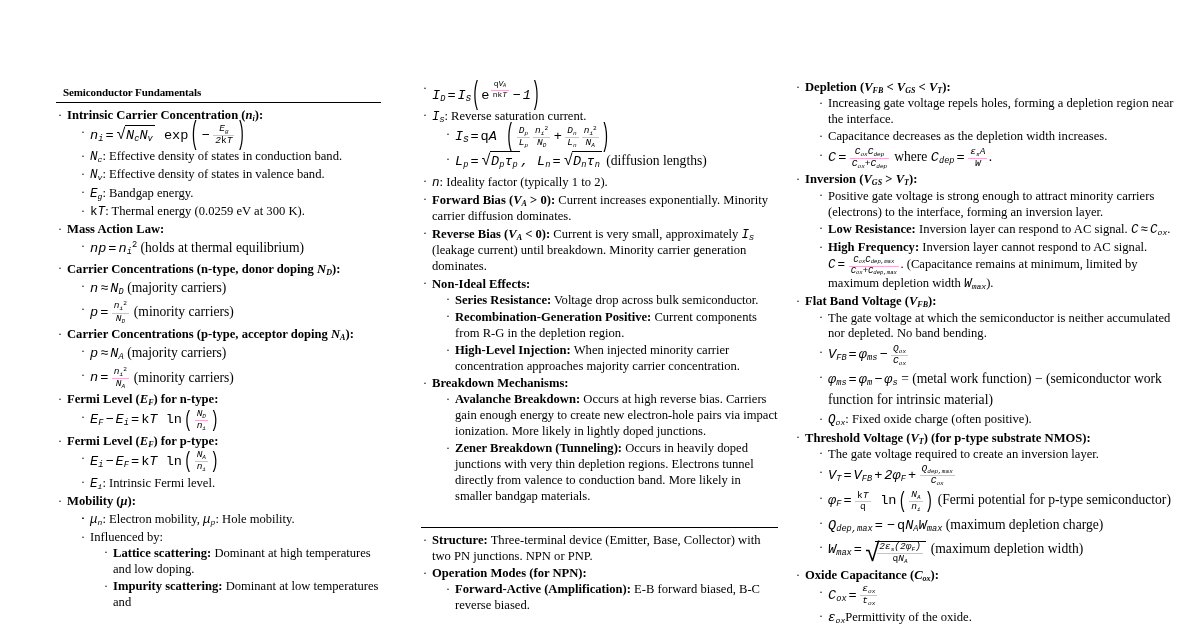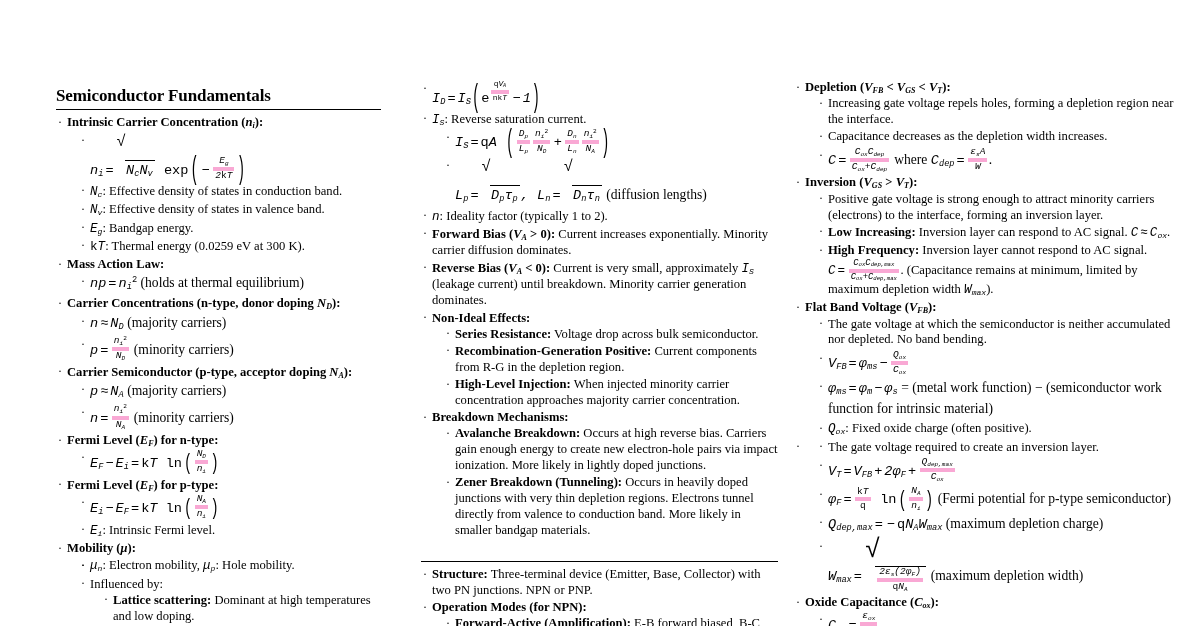--- a/index.html
+++ b/index.html
@@ -32,24 +32,24 @@
   .col {
     box-sizing: border-box;
     width: 397px;
     padding: 0 16px 0 0;
   }
   .col-1 { padding-left: 56px; }
   .col-2 { padding-left: 24px; }
   .col-3 { padding-left: 0px; }
 
   .section-title {
-    font-size: 17px;
+    font-size: 11px;
     font-weight: bold;
     letter-spacing: -0.1px;
-    margin: 0 0 2px 0;
+    margin: 0 0 2px 7px;
     line-height: 1.2;
   }
   .rule {
     border: 0;
     border-top: 1.4px solid #000;
     margin: 3px 0 5px 0;
     width: 100%;
   }
   .spacer-title { height: 86px; }
   .spacer-bjt { height: 18px; }
@@ -109,41 +109,40 @@
 
   .frac {
     display: inline-block;
     vertical-align: -0.48em;
     text-align: center;
     font-size: 0.70em;
     line-height: 1.06;
     margin: 0 1.5px;
   }
   .frac > .num { display: block; padding: 0 2px; }
-  .frac > .den { display: block; padding: 0 2px; border-top: 4px solid #f9a8d4; }
+  .frac > .den { display: block; padding: 0 2px; border-top: 1px solid #f9a8d4; }
 
   .sqrt {
     display: inline-block;
     position: relative;
     padding-left: 0.62em;
     margin: 0 1px;
   }
   .sqrt::before {
     content: "\221A";
     position: absolute;
     left: 0;
     top: -0.06em;
     font-style: normal;
     font-size: 1.16em;
   }
   .sqrt > .rad {
     display: inline-block;
     border-top: 1px solid #000;
     padding: 0 2px 0 1px;
-    margin-top: 28px;
   }
   .sqrt.tall { padding-left: 0.72em; vertical-align: -0.30em; }
   .sqrt.tall::before { font-size: 1.9em; top: -0.20em; }
 
   .paren {
     display: inline-block;
     font-style: normal;
     transform: scaleY(1.65);
     margin: 0 1px;
     vertical-align: -0.04em;
@@ -188,21 +187,21 @@
           </ul>
         </li>
 
         <li><span class="bullet">·</span><b><span>Carrier Concentrations (n-type, donor doping </span><span class="mb">N</span><sub style="font-weight:bold">D</sub><span>):</span></b>
           <ul class="lv2">
             <li class="math"><span class="bullet">·</span><span class="m">n<span class="op">≈</span>N<sub>D</sub></span> <span>(majority carriers)</span></li>
             <li class="math"><span class="bullet">·</span><span class="m">p<span class="op">=</span><span class="frac"><span class="num">n<sub>i</sub><sup class="r">2</sup></span><span class="den">N<sub>D</sub></span></span></span> <span>(minority carriers)</span></li>
           </ul>
         </li>
 
-        <li><span class="bullet">·</span><b><span>Carrier Semiconductor (p-type, acceptor doping </span><span class="mb">N</span><sub style="font-weight:bold">A</sub><span>):</span></b>
+        <li><span class="bullet">·</span><b><span>Carrier Concentrations (p-type, acceptor doping </span><span class="mb">N</span><sub style="font-weight:bold">A</sub><span>):</span></b>
           <ul class="lv2">
             <li class="math"><span class="bullet">·</span><span class="m">p<span class="op">≈</span>N<sub>A</sub></span> <span>(majority carriers)</span></li>
             <li class="math"><span class="bullet">·</span><span class="m">n<span class="op">=</span><span class="frac"><span class="num">n<sub>i</sub><sup class="r">2</sup></span><span class="den">N<sub>A</sub></span></span></span> <span>(minority carriers)</span></li>
           </ul>
         </li>
 
         <li><span class="bullet">·</span><b><span>Fermi Level (</span><span class="mb">E</span><sub style="font-weight:bold">F</sub><span>) for n-type:</span></b>
           <ul class="lv2">
             <li class="math"><span class="bullet">·</span><span class="m">E<sub>F</sub><span class="op">−</span>E<sub>i</sub><span class="op">=</span><span class="mr">k</span>T <span class="fn">ln</span><span class="paren">(</span><span class="frac"><span class="num">N<sub>D</sub></span><span class="den">n<sub>i</sub></span></span><span class="paren">)</span></span></li>
           </ul>
@@ -287,35 +286,35 @@
           <ul class="lv2">
             <li><span class="bullet">·</span><span>Increasing gate voltage repels holes, forming a depletion region near the interface.</span></li>
             <li><span class="bullet">·</span><span>Capacitance decreases as the depletion width increases.</span></li>
             <li class="math"><span class="bullet">·</span><span class="m">C<span class="op">=</span><span class="frac"><span class="num">C<sub>ox</sub>C<sub>dep</sub></span><span class="den">C<sub>ox</sub>+C<sub>dep</sub></span></span></span> <span>where</span> <span class="m">C<sub>dep</sub><span class="op">=</span><span class="frac"><span class="num">ε<sub>s</sub>A</span><span class="den">W</span></span></span><span>.</span></li>
           </ul>
         </li>
 
         <li><span class="bullet">·</span><b><span>Inversion (</span><span class="mb">V</span><sub style="font-weight:bold">GS</sub> &gt; <span class="mb">V</span><sub style="font-weight:bold">T</sub><span>):</span></b>
           <ul class="lv2">
             <li><span class="bullet">·</span><span>Positive gate voltage is strong enough to attract minority carriers (electrons) to the interface, forming an inversion layer.</span></li>
-            <li><span class="bullet">·</span><b>Low Increasing:</b><span> Inversion layer can respond to AC signal. </span><span class="m">C<span class="op">≈</span>C<sub>ox</sub></span><span>.</span></li>
+            <li><span class="bullet">·</span><b>Low Resistance:</b><span> Inversion layer can respond to AC signal. </span><span class="m">C<span class="op">≈</span>C<sub>ox</sub></span><span>.</span></li>
             <li><span class="bullet">·</span><b>High Frequency:</b><span> Inversion layer cannot respond to AC signal. </span><span class="m">C<span class="op">=</span><span class="frac"><span class="num">C<sub>ox</sub>C<sub>dep,max</sub></span><span class="den">C<sub>ox</sub>+C<sub>dep,max</sub></span></span></span><span>. (Capacitance remains at minimum, limited by maximum depletion width </span><span class="m">W<sub>max</sub></span><span>).</span></li>
           </ul>
         </li>
 
         <li><span class="bullet">·</span><b><span>Flat Band Voltage (</span><span class="mb">V</span><sub style="font-weight:bold">FB</sub><span>):</span></b>
           <ul class="lv2">
             <li><span class="bullet">·</span><span>The gate voltage at which the semiconductor is neither accumulated nor depleted. No band bending.</span></li>
             <li class="math"><span class="bullet">·</span><span class="m">V<sub>FB</sub><span class="op">=</span>φ<sub>ms</sub><span class="op">−</span><span class="frac"><span class="num">Q<sub>ox</sub></span><span class="den">C<sub>ox</sub></span></span></span></li>
             <li class="math"><span class="bullet">·</span><span class="m">φ<sub>ms</sub><span class="op">=</span>φ<sub>m</sub><span class="op">−</span>φ<sub>s</sub></span> <span>= (metal work function) − (semiconductor work function for intrinsic material)</span></li>
             <li><span class="bullet">·</span><span class="m">Q<sub>ox</sub></span><span>: Fixed oxide charge (often positive).</span></li>
           </ul>
         </li>
 
-        <li><span class="bullet">·</span>
+        <li><span class="bullet">·</span><b><span>Threshold Voltage (</span><span class="mb">V</span><sub style="font-weight:bold">T</sub><span>) (for p-type substrate NMOS):</span></b>
           <ul class="lv2">
             <li><span class="bullet">·</span><span>The gate voltage required to create an inversion layer.</span></li>
             <li class="math"><span class="bullet">·</span><span class="m">V<sub>T</sub><span class="op">=</span>V<sub>FB</sub><span class="op">+</span>2φ<sub>F</sub><span class="op">+</span><span class="frac"><span class="num">Q<sub>dep,max</sub></span><span class="den">C<sub>ox</sub></span></span></span></li>
             <li class="math"><span class="bullet">·</span><span class="m">φ<sub>F</sub><span class="op">=</span><span class="frac"><span class="num"><span class="mr">k</span>T</span><span class="den"><span class="mr">q</span></span></span> <span class="fn">ln</span><span class="paren">(</span><span class="frac"><span class="num">N<sub>A</sub></span><span class="den">n<sub>i</sub></span></span><span class="paren">)</span></span> <span>(Fermi potential for p-type semiconductor)</span></li>
             <li class="math"><span class="bullet">·</span><span class="m">Q<sub>dep,max</sub><span class="op">=</span><span class="op">−</span><span class="mr">q</span>N<sub>A</sub>W<sub>max</sub></span> <span>(maximum depletion charge)</span></li>
             <li class="math"><span class="bullet">·</span><span class="m">W<sub>max</sub><span class="op">=</span><span class="sqrt tall"><span class="rad"><span class="frac"><span class="num">2ε<sub>s</sub>(2φ<sub>F</sub>)</span><span class="den"><span class="mr">q</span>N<sub>A</sub></span></span></span></span></span> <span>(maximum depletion width)</span></li>
           </ul>
         </li>
 
         <li><span class="bullet">·</span><b><span>Oxide Capacitance (</span><span class="mb">C</span><sub style="font-weight:bold">ox</sub><span>):</span></b>

